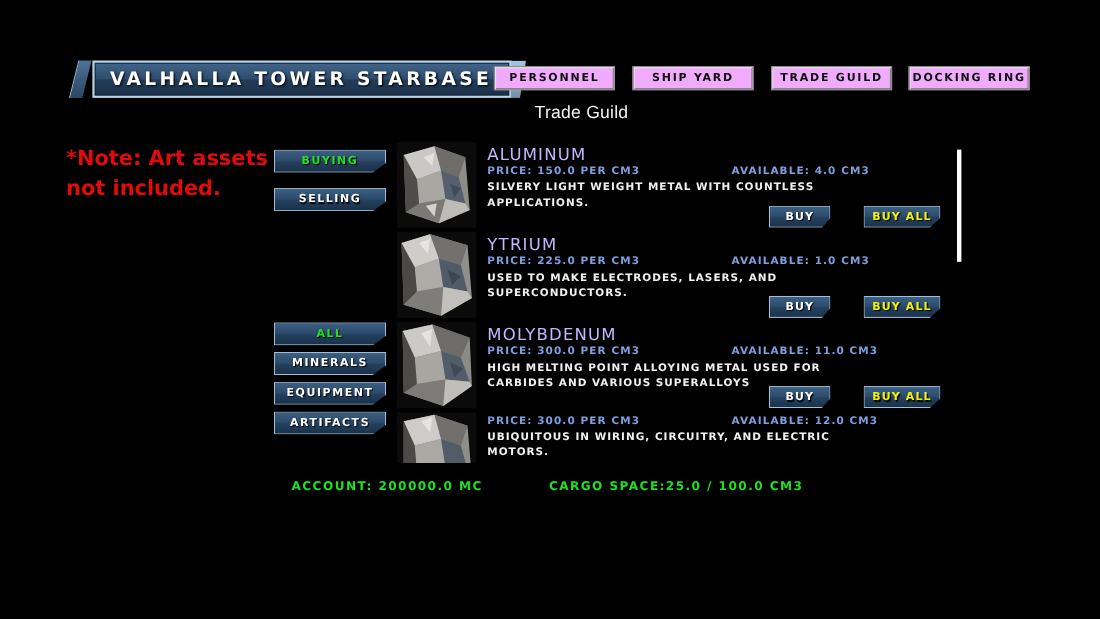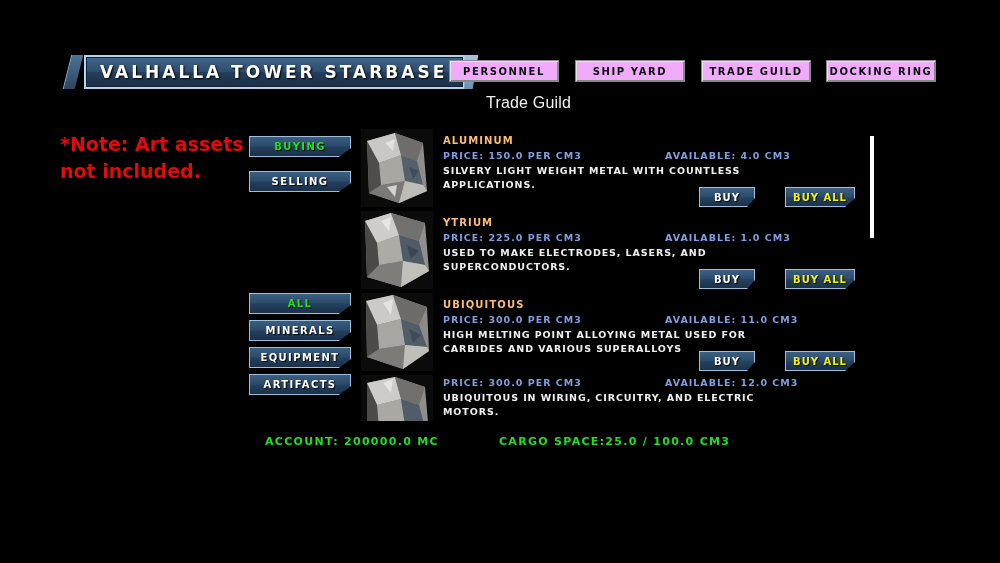--- a/index.html
+++ b/index.html
@@ -164,24 +164,24 @@
     background: #0a0a0a;
   }
   .item-thumb svg { display: block; width: 72px; height: 78px; }
 
   .item-body {
     flex: 1;
     position: relative;
     padding-left: 10px;
   }
   .item-name {
-    color: #fdba74;
-    font-family: "DejaVu Sans", sans-serif;
-    font-size: 10px;
-    font-weight: bold;
+    color: #c4b5fd;
+    font-family: "DejaVu Sans", sans-serif;
+    font-size: 15px;
+    font-weight: normal;
     letter-spacing: 1.1px;
     line-height: 15px;
     padding-top: 4px;
   }
   .item-meta {
     position: relative;
     height: 16px;
     color: #7f9fe0;
     font-family: "DejaVu Sans", sans-serif;
     font-size: 9.5px;
@@ -381,21 +381,21 @@
           <polygon points="16,32 40,26 44,52 18,56" fill="#a8a6a1"></polygon>
           <polygon points="40,26 58,32 66,54 44,52" fill="#515d69"></polygon>
           <polygon points="6,64 18,56 44,52 42,76" fill="#7c7b77"></polygon>
           <polygon points="44,52 66,54 68,58 42,76" fill="#bfbeb9"></polygon>
           <polygon points="5,8 16,32 18,56 6,64" fill="#4c4b48"></polygon>
           <polygon points="22,10 32,6 30,22" fill="#e4e3df"></polygon>
           <polygon points="48,36 60,42 52,50" fill="#3d4a58"></polygon>
         </svg>
       </div>
       <div class="item-body">
-        <div class="item-name">UBIQUITOUS</div>
+        <div class="item-name">MOLYBDENUM</div>
         <div class="item-meta">
           <span class="item-price">PRICE: 300.0 PER CM3</span>
           <span class="item-avail">AVAILABLE:  11.0 CM3</span>
         </div>
         <div class="item-desc">HIGH MELTING POINT ALLOYING METAL USED FOR CARBIDES AND VARIOUS SUPERALLOYS</div>
         <div class="item-actions">
           <div class="buybtn">BUY</div>
           <div class="buybtn all">BUY ALL</div>
         </div>
       </div>

